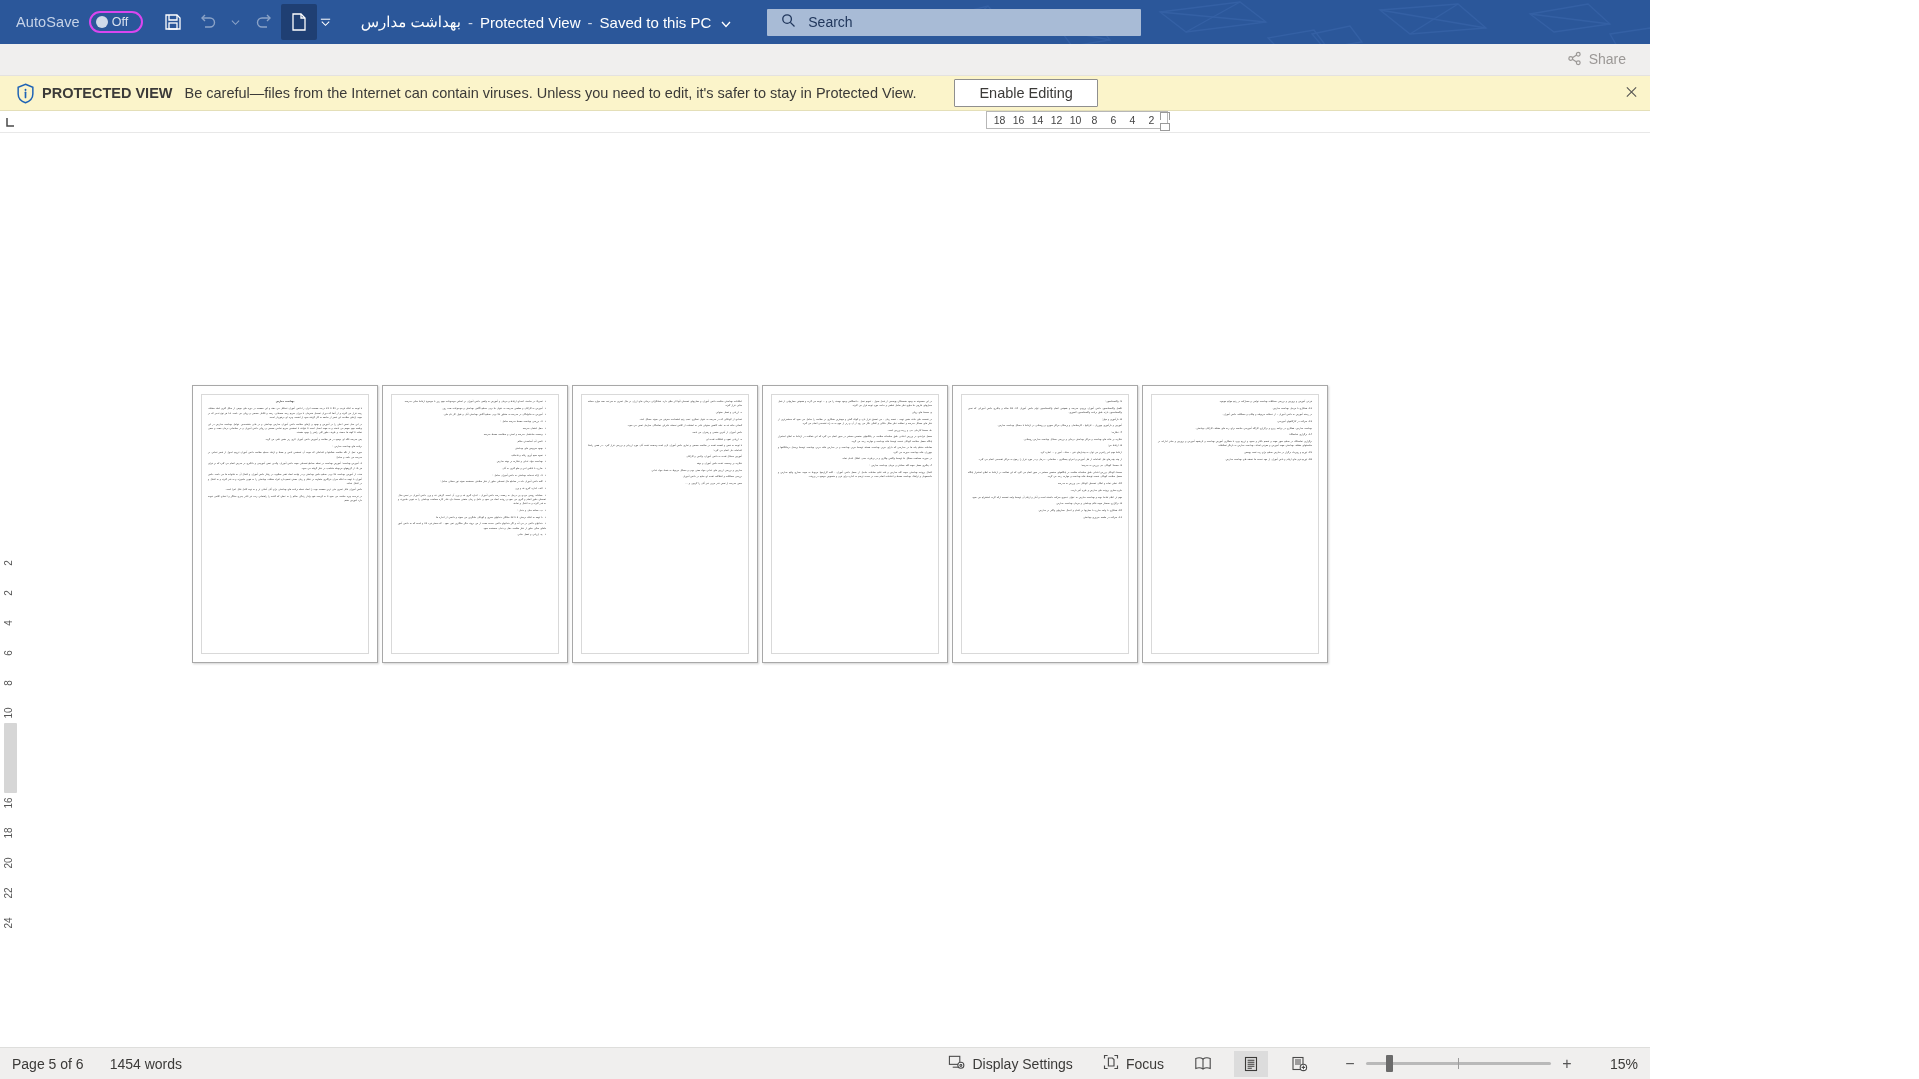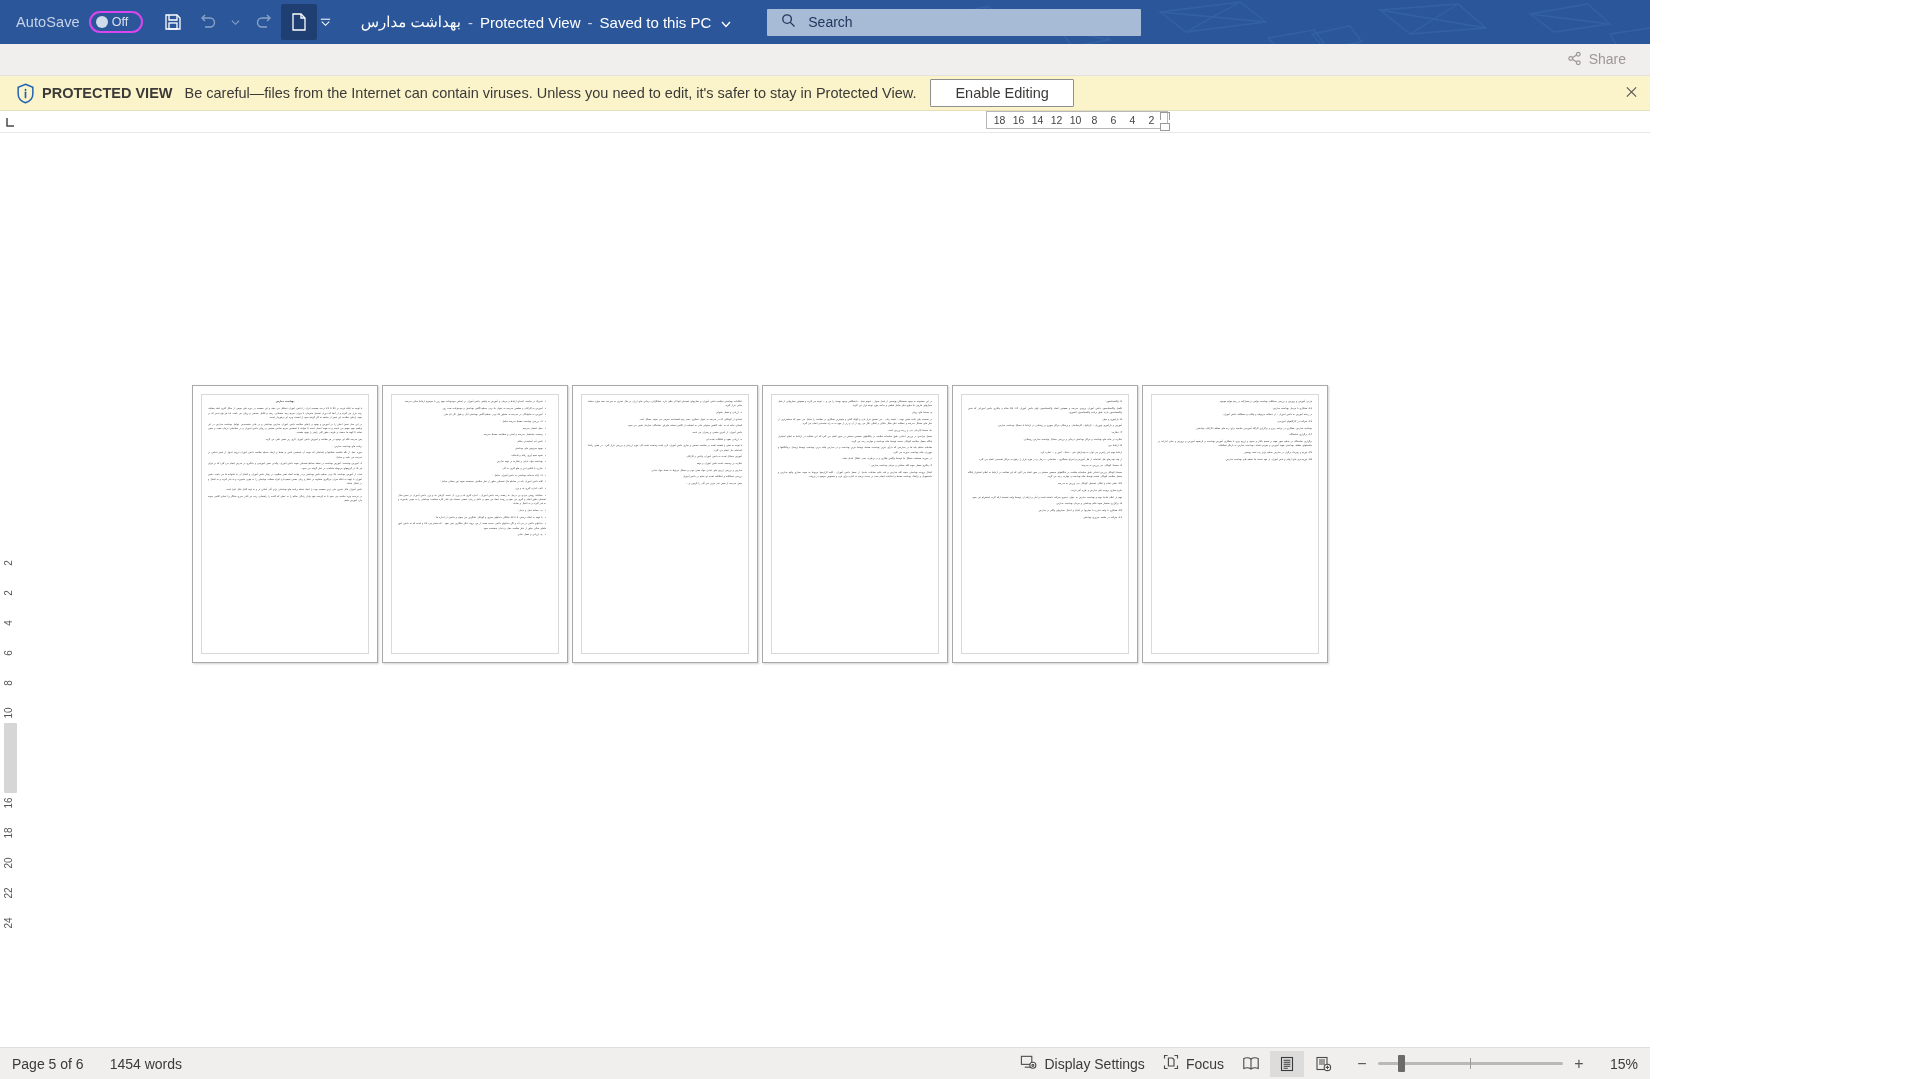--- a/index.html
+++ b/index.html
@@ -80,21 +80,21 @@
 
   
   .pvbar {
     height: 35px; background: #fbf4ca; border-bottom: 1px solid #e4dfb8;
     display: flex; align-items: center; padding-left: 12px; flex: none; position: relative;
   }
   .pv-icon { width: 26px; display: flex; align-items: center; justify-content: center; }
   .pv-strong { font-size: 14.5px; font-weight: bold; color: #3b3a38; margin-left: 4px; }
   .pv-msg { font-size: 14.5px; color: #3b3a38; margin-left: 12px; }
   .pv-enable {
-    margin-left: 14px; background: #fff; border: 1px solid #8f8f8f;
+    margin-left: 38px; background: #fff; border: 1px solid #8f8f8f;
     padding: 5px 24px; font-size: 14.5px; color: #3b3a38; border-radius: 1px;
   }
   .pv-close {
     position: absolute; right: 12px; top: 50%; transform: translateY(-50%);
     font-size: 17px; color: #5a5955; line-height: 1;
   }
 
   
   .rulerstrip {
     height: 22px; background: #fff; display: flex; align-items: center;
@@ -167,21 +167,21 @@
   .page-inner p.h { font-weight: bold; text-align: center; margin-bottom: 3px; }
   .page-inner p.b { padding-right: 6px; }
   .page-inner p.b::before { content: "•"; margin-left: 2px; }
 
   
   .statusbar {
     height: 32px; background: #f0efee; border-top: 1px solid #dededc;
     display: flex; align-items: center; flex: none; padding: 0 12px;
   }
   .sb-item { font-size: 14px; color: #3b3a38; margin-right: 26px; white-space: nowrap; }
-  .sb-right { margin-left: auto; display: flex; align-items: center; gap: 0; }
+  .sb-right { margin-left: auto; display: flex; align-items: center; gap: 12px; }
   .sb-btn {
     display: flex; align-items: center; gap: 7px; font-size: 14px; color: #3b3a38;
     padding: 4px 9px;
   }
   .view-btn {
     width: 34px; height: 26px; display: flex; align-items: center; justify-content: center;
     margin: 0 1px;
   }
   .view-btn.active { background: #dcdcdc; }
   .zoom-wrap { display: flex; align-items: center; gap: 9px; margin-left: 14px; }

